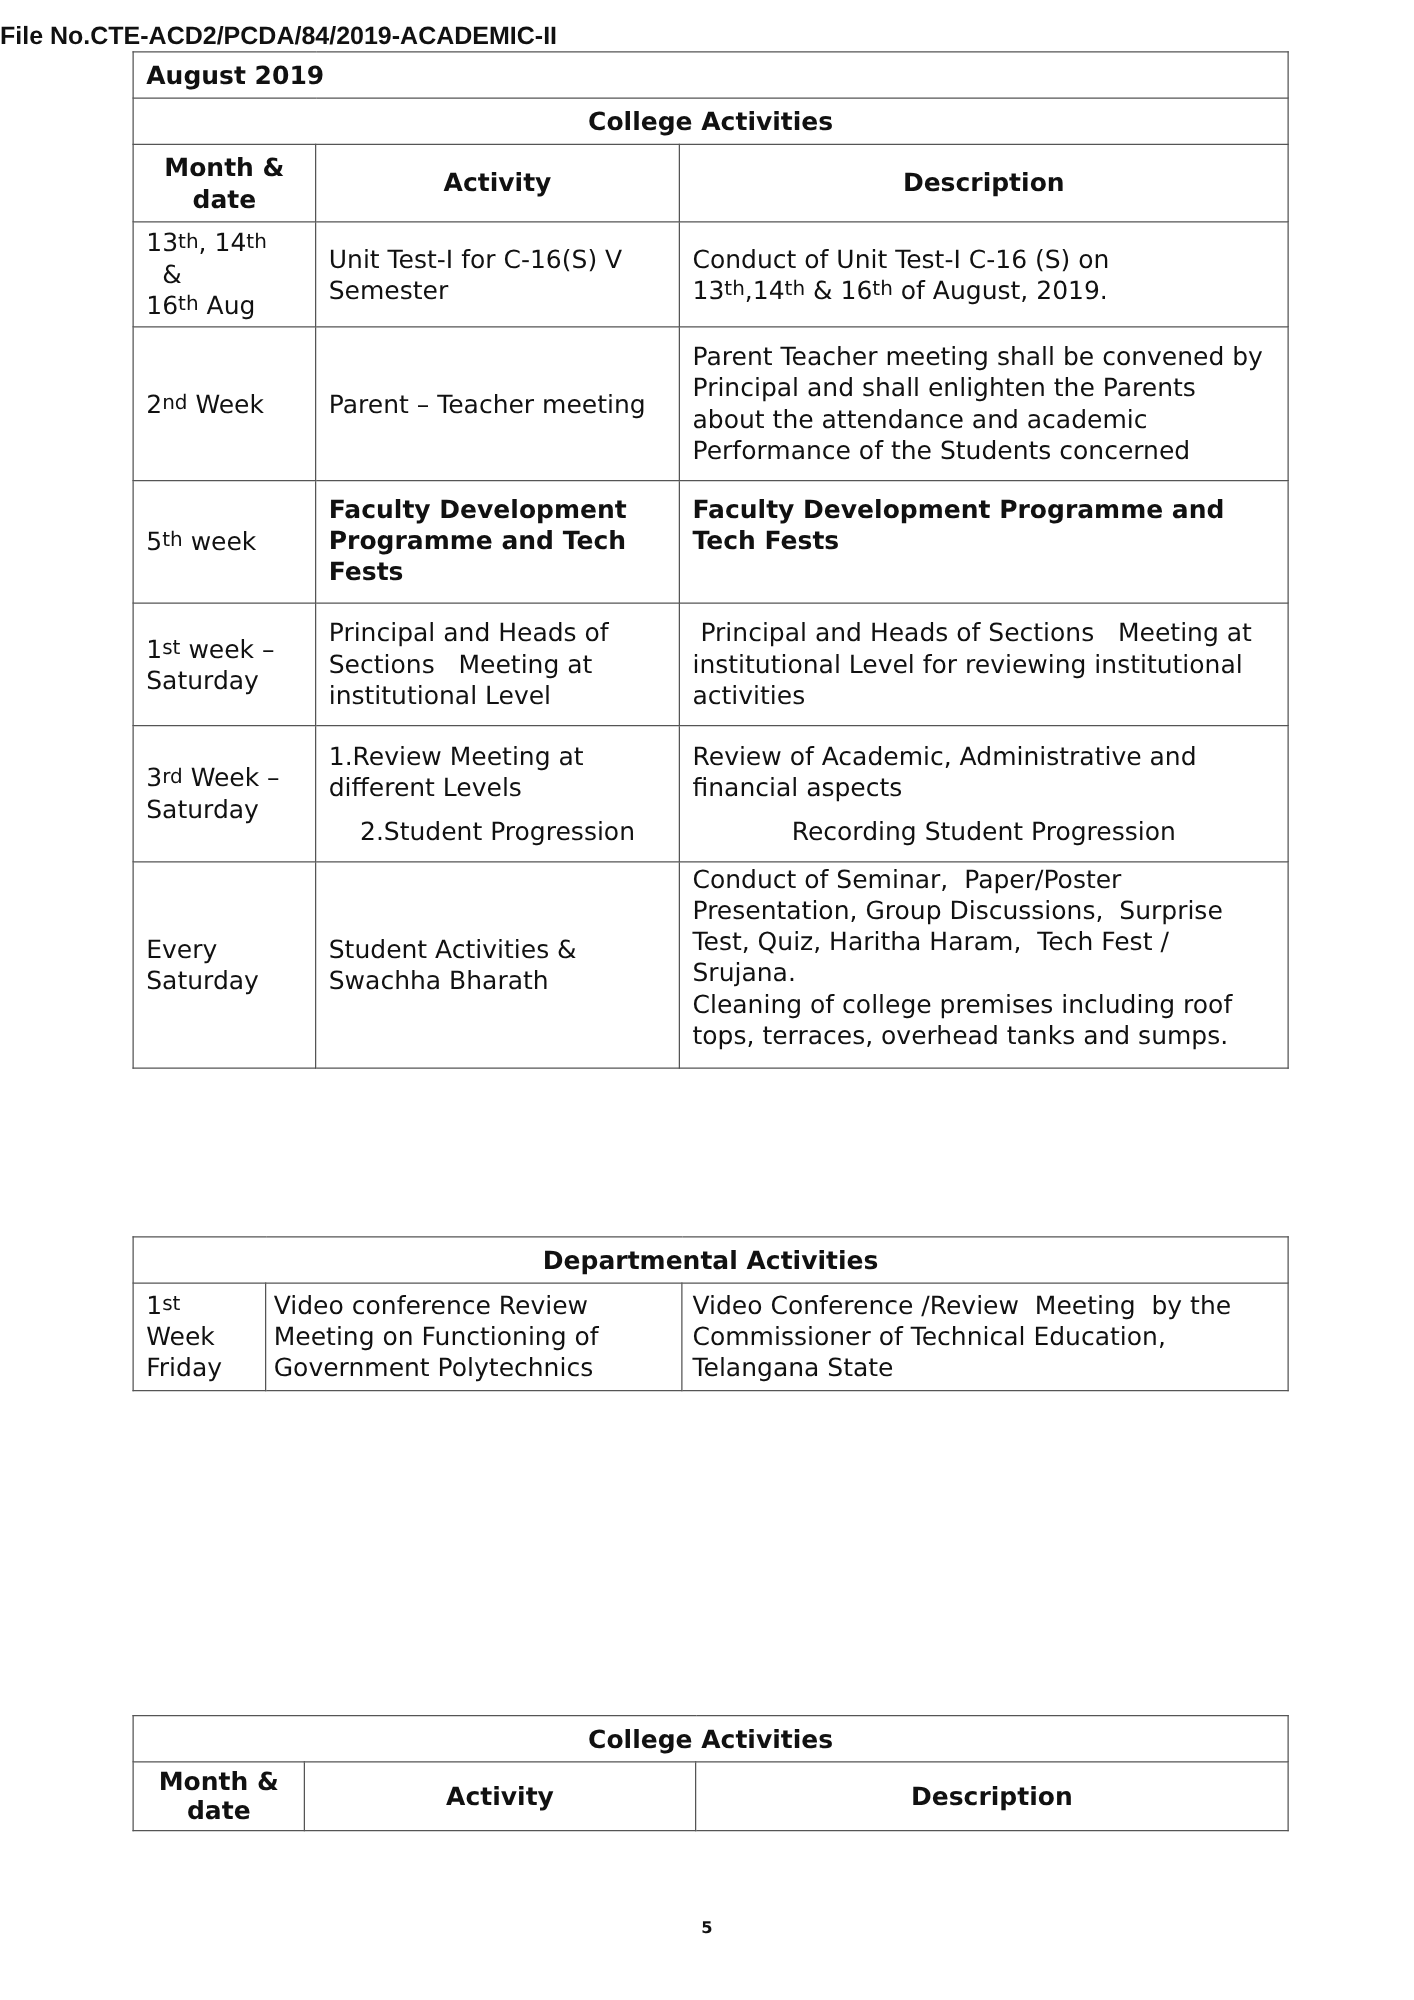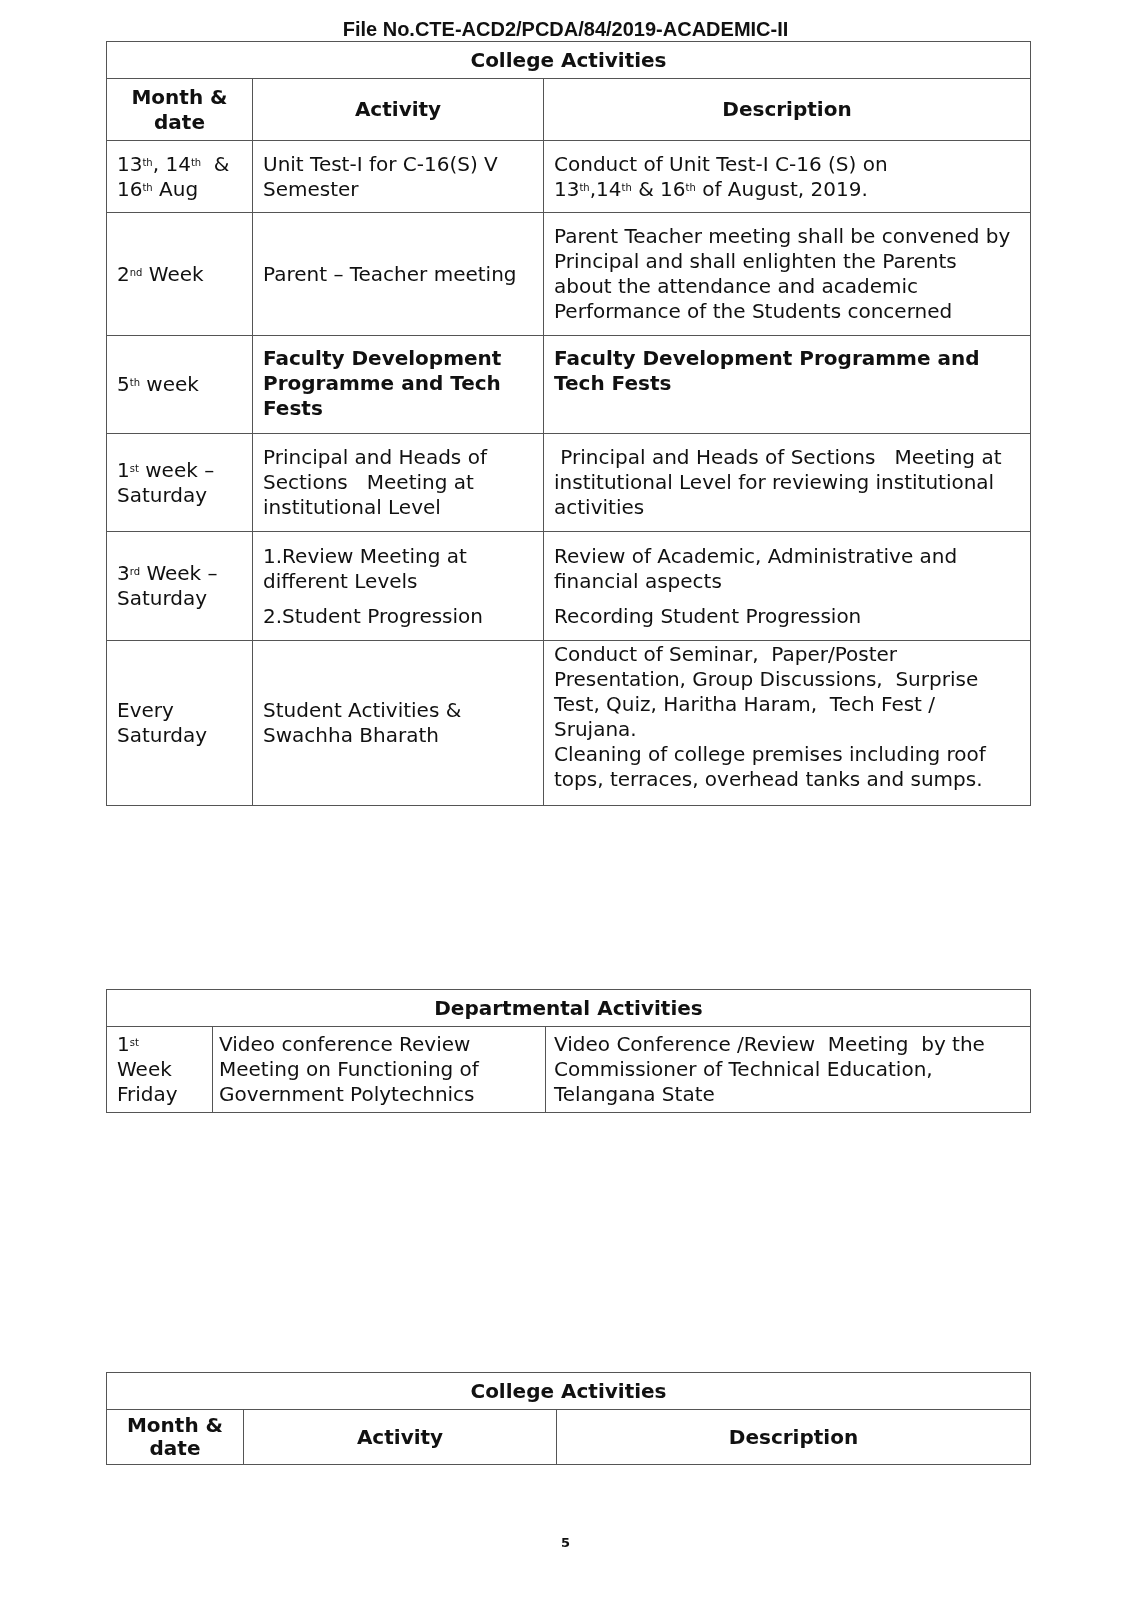--- a/index.html
+++ b/index.html
@@ -1,45 +1,48 @@
 <!DOCTYPE html>
 <html><head>
 <meta charset="utf-8">
 <style>
   html, body { margin: 0; padding: 0; background: #ffffff; }
   body { width: 1131px; height: 1600px; position: relative; overflow: hidden;
          font-family: "DejaVu Sans", sans-serif; color: #111; }
-  .fileno { position: absolute; top: 18px; left: 0; width: 1131px; text-align: center;
+  .fileno { position: absolute; top: 18px; left: 0; width: 1131px; text-align: left;
             font-family: "Liberation Sans", sans-serif; font-weight: bold; font-size: 20px;
             letter-spacing: 0; }
   table { border-collapse: collapse; position: absolute; left: 106px; width: 924px;
           table-layout: fixed; }
   td { border: 1.5px solid #555; vertical-align: middle; font-size: 20px; line-height: 25px;
        padding: 4px 10px; }
   .b { font-weight: bold; }
   .c { text-align: center; }
   .hdr td { font-weight: bold; }
-  sup { font-size: 10px; vertical-align: top; position: relative; top: -2px; }
-  .para2 { margin-top: 10px; }
+  sup { font-size: 16px; vertical-align: top; position: relative; top: -2px; }
+  .para2 { margin-top: 10px; text-align: center; }
   .pageno { position: absolute; top: 1535px; left: 0; width: 1131px; text-align: center;
             font-size: 13px; font-weight: bold; }
   p { margin: 0; }
 </style>
 </head>
 <body>
 
 <div class="fileno">File No.CTE-ACD2/PCDA/84/2019-ACADEMIC-II</div>
 
 <table style="top:41px;">
   <colgroup>
       <col style="width:146px">
       <col style="width:291px">
       <col style="width:487px">
     </colgroup>
   <tbody>
+      <tr style="height:37px">
+    <td colspan="3" class="b">August 2019</td>
+  </tr>
   <tr style="height:37px">
     <td colspan="3" class="b c">College Activities</td>
   </tr>
   <tr class="hdr" style="height:62px">
     <td class="c">Month &amp; date</td>
     <td class="c">Activity</td>
     <td class="c">Description</td>
   </tr>
 
   <tr style="height:72px">

